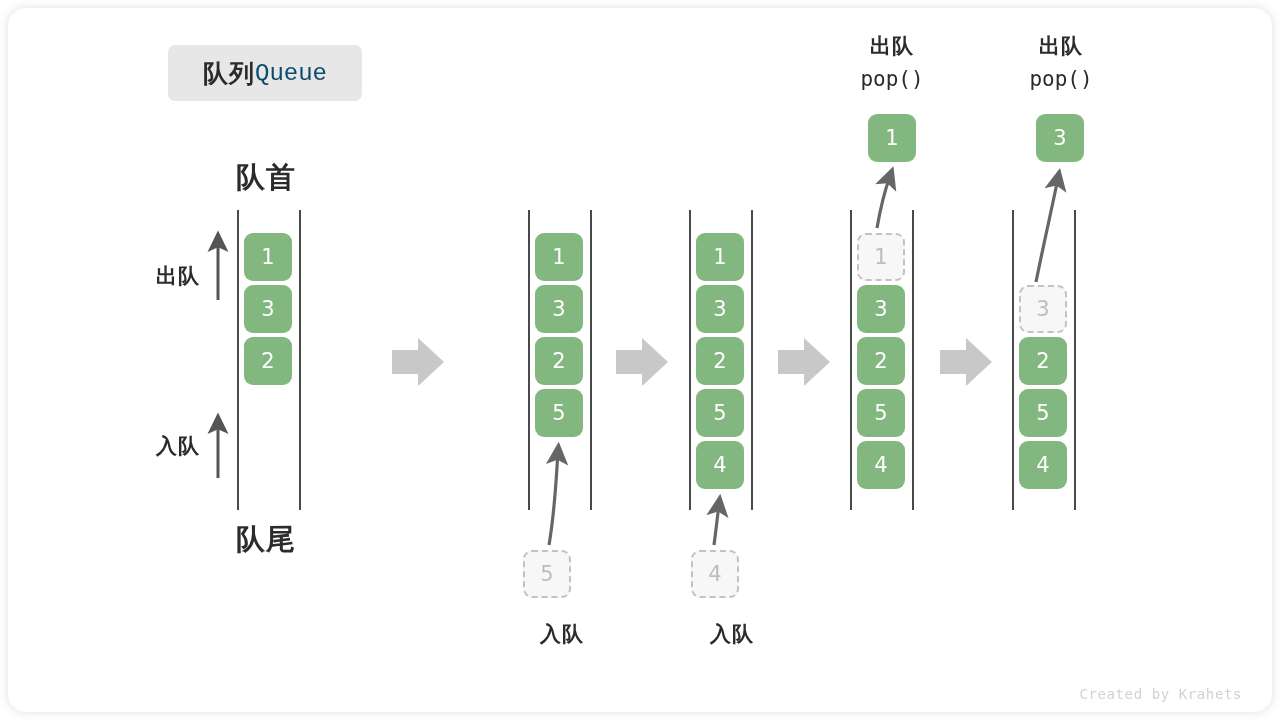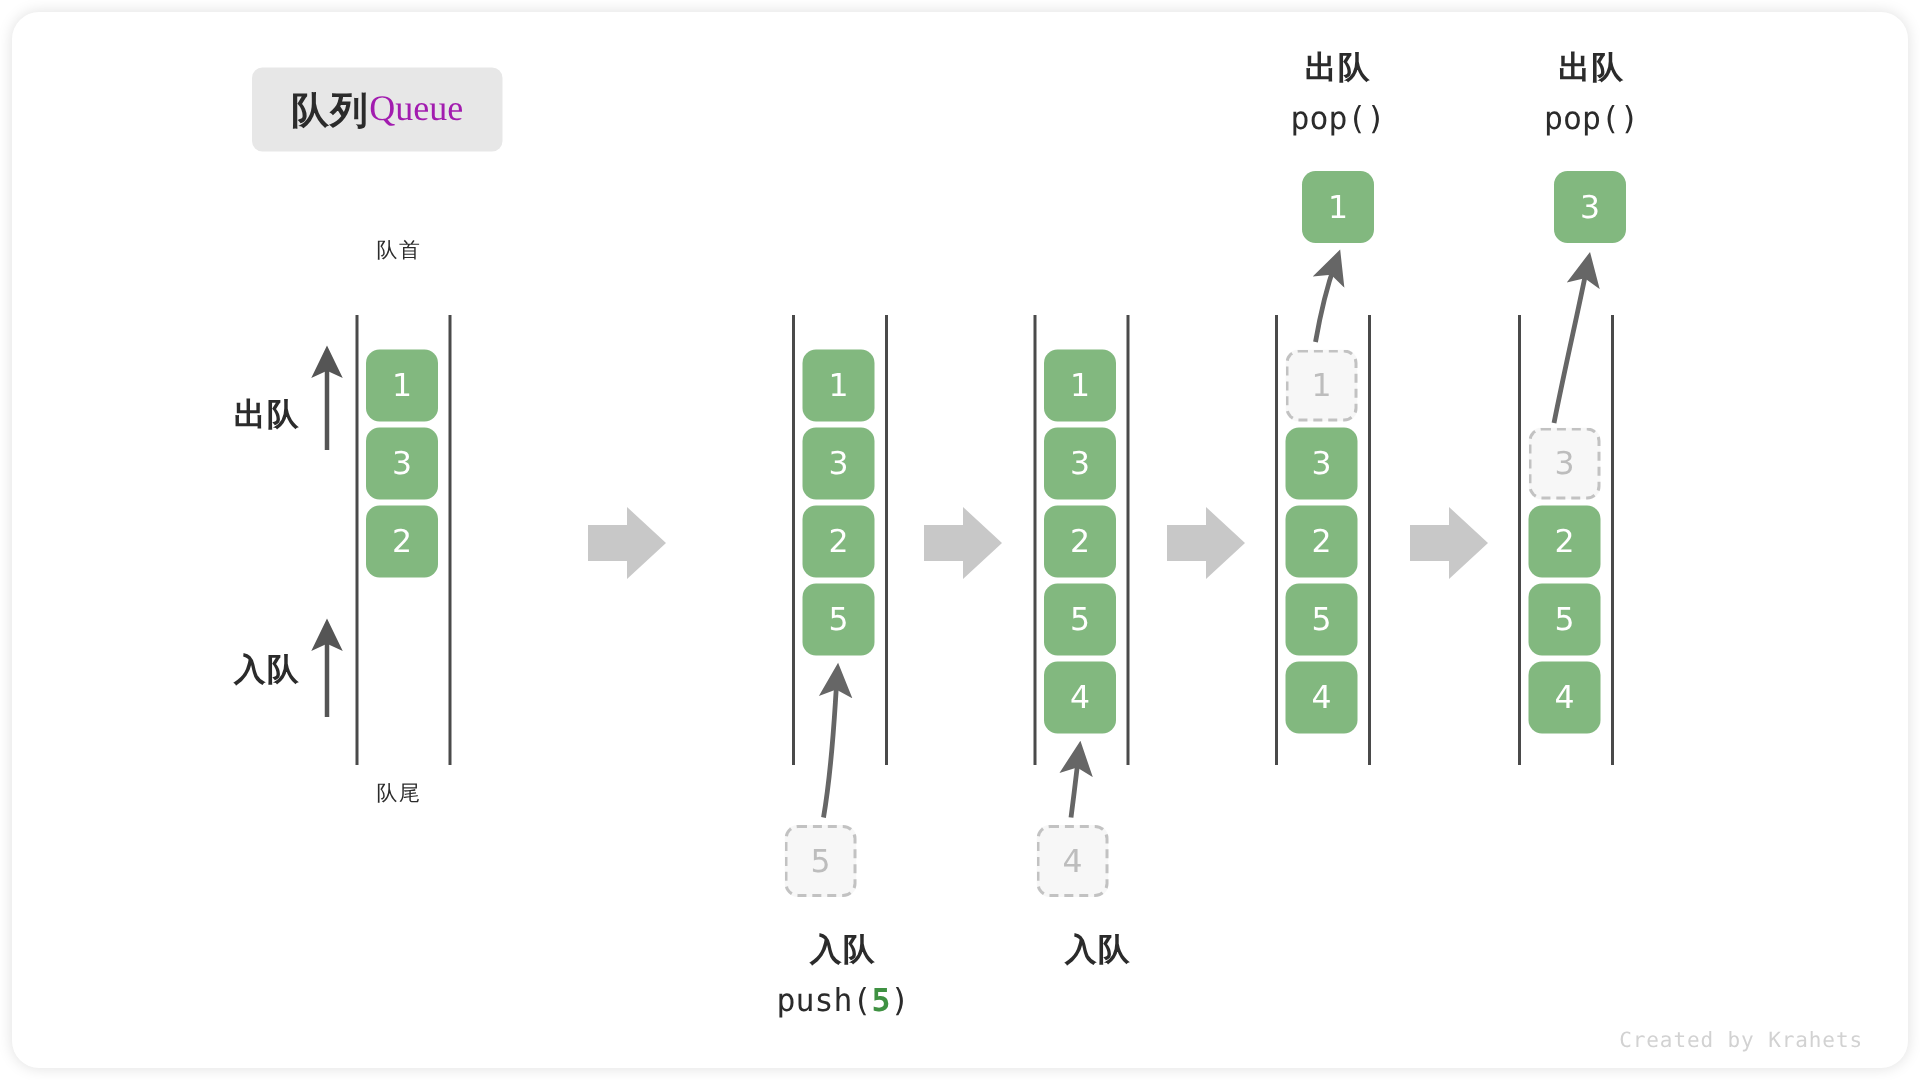--- a/index.html
+++ b/index.html
@@ -23,37 +23,37 @@
     height: 704px;
     background: #ffffff;
     border-radius: 18px;
     box-shadow: 0 0 10px rgba(0,0,0,0.13);
   }
   .abs { position: absolute; }
 
   
   #title-badge {
     left: 168px; top: 45px;
-    width: 167px; height: 56px;
+    width: 194px; height: 56px;
     background: #e7e7e7;
     border-radius: 7px;
     display: flex; align-items: center; justify-content: center;
   }
   #title-badge .cn {
     font-size: 25px; font-weight: bold; color: #2b2b2b;
     letter-spacing: 1px;
   }
   #title-badge .en {
-    font-size: 24px; color: #a21caf; 
-    font-family: Liberation Serif, serif;
+    font-size: 24px; color: #0c4a6e; 
+    font-family: Liberation Mono, monospace;
   }
 
   
   .cap {
-    font-size: 14px; font-weight: normal; color: #2b2b2b;
+    font-size: 29px; font-weight: bold; color: #2b2b2b;
     text-align: center; letter-spacing: 1px;
   }
 
   
   .side-label {
     font-size: 21px; font-weight: bold; color: #2b2b2b;
     text-align: right; letter-spacing: 1px;
   }
 
   
@@ -136,21 +136,20 @@
   <div class="abs">
     <div class="abs rail" style="left:528px; top:210px; height:300px;"></div>
     <div class="abs rail" style="left:590px; top:210px; height:300px;"></div>
     <div class="abs slot-box solid" style="left:535px; top:233px;">1</div>
     <div class="abs slot-box solid" style="left:535px; top:285px;">3</div>
     <div class="abs slot-box solid" style="left:535px; top:337px;">2</div>
     <div class="abs slot-box solid" style="left:535px; top:389px;">5</div>
     <div class="abs slot-box ghost" style="left:523px; top:550px;">5</div>
     <div class="abs op-caption" style="left:452px; top:618px; width:220px;">
       <div class="cn">入队</div>
-      <div class="code"><span>push(</span><span class="num">5</span><span>)</span></div>
     </div>
   </div>
 
   <div class="abs">
     <div class="abs rail" style="left:689px; top:210px; height:300px;"></div>
     <div class="abs rail" style="left:751px; top:210px; height:300px;"></div>
     <div class="abs slot-box solid" style="left:696px; top:233px;">1</div>
     <div class="abs slot-box solid" style="left:696px; top:285px;">3</div>
     <div class="abs slot-box solid" style="left:696px; top:337px;">2</div>
     <div class="abs slot-box solid" style="left:696px; top:389px;">5</div>

